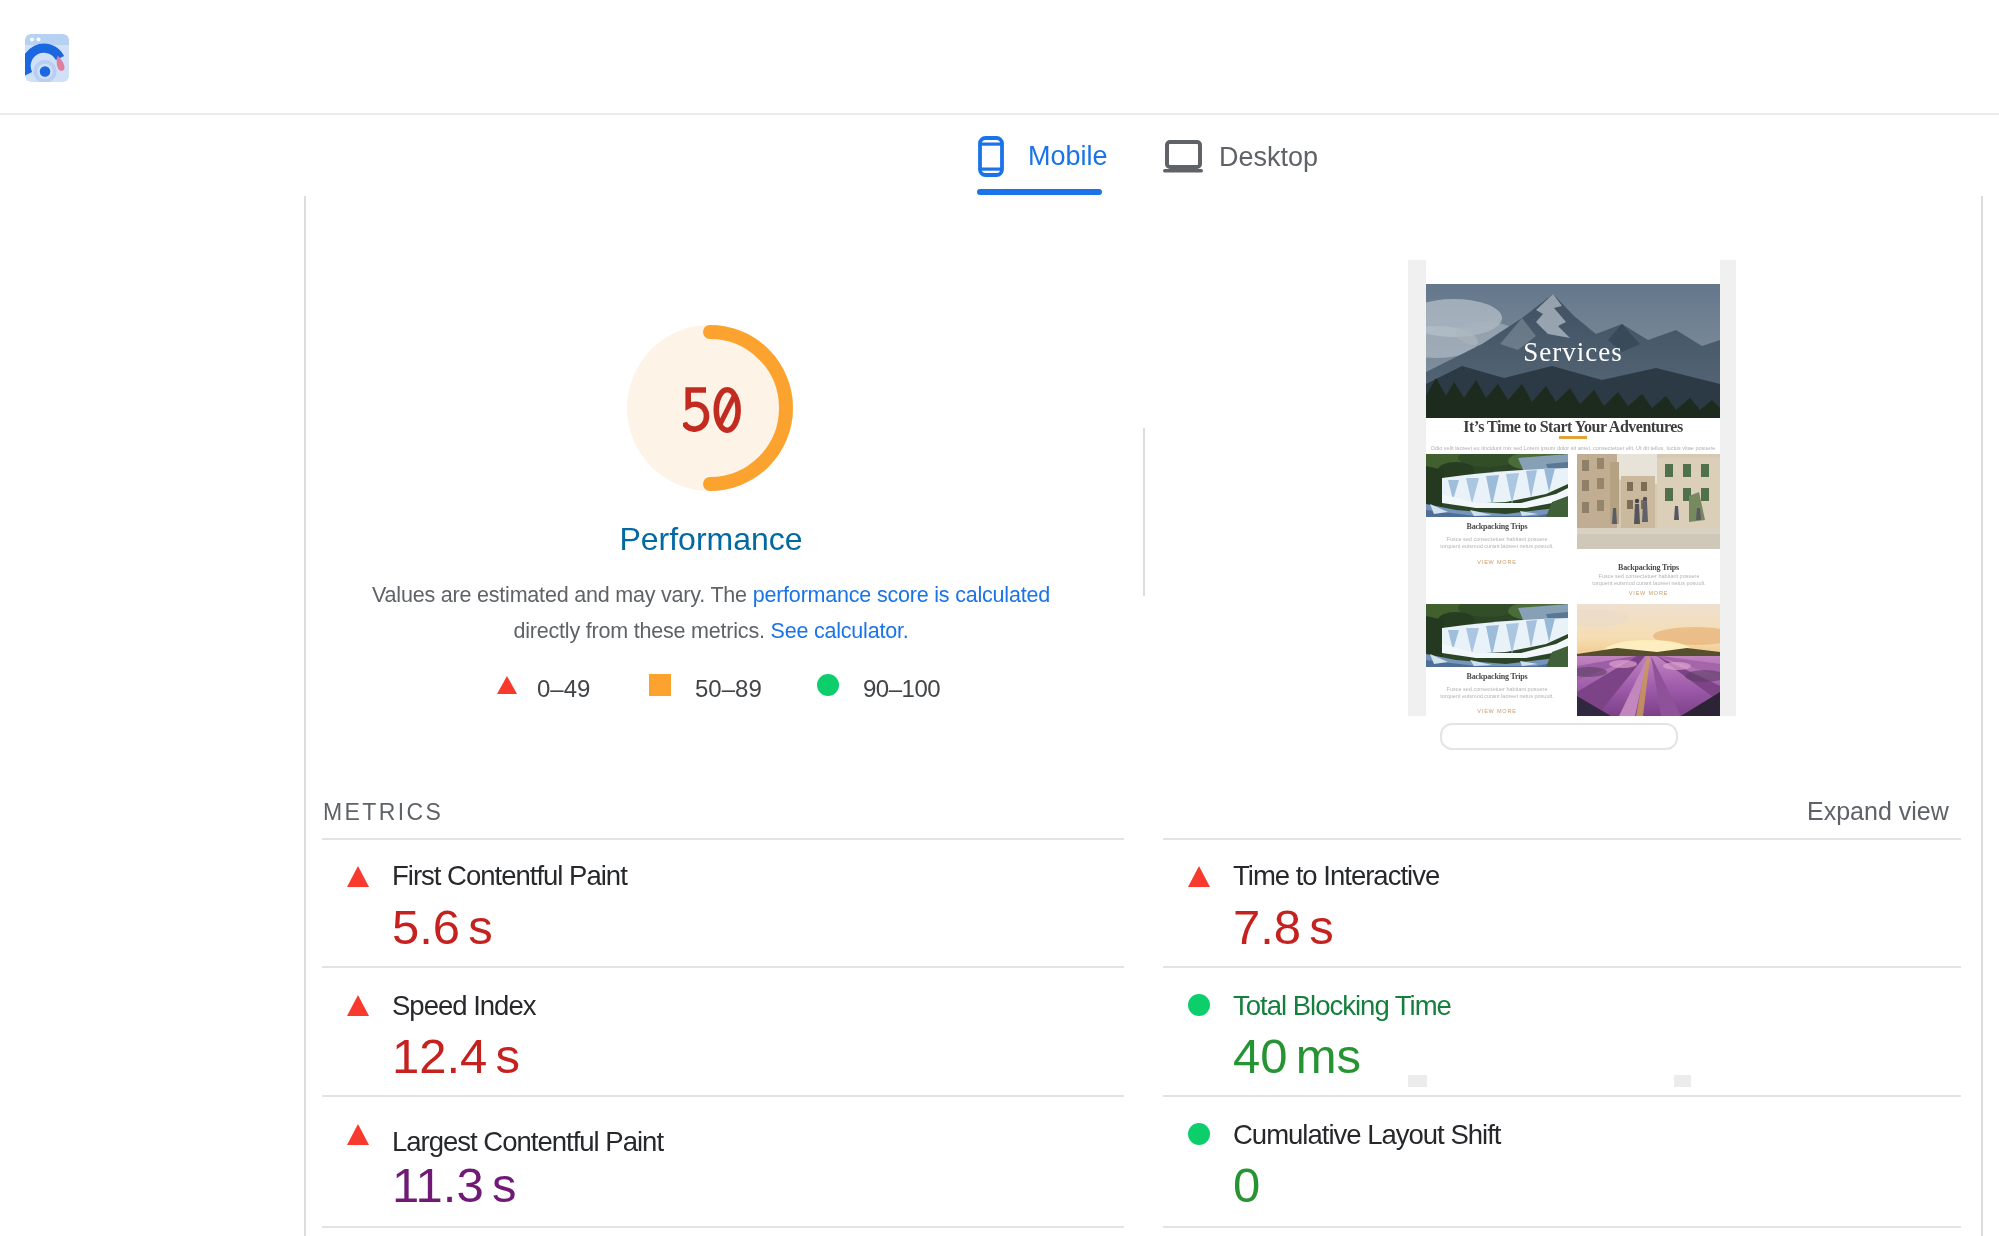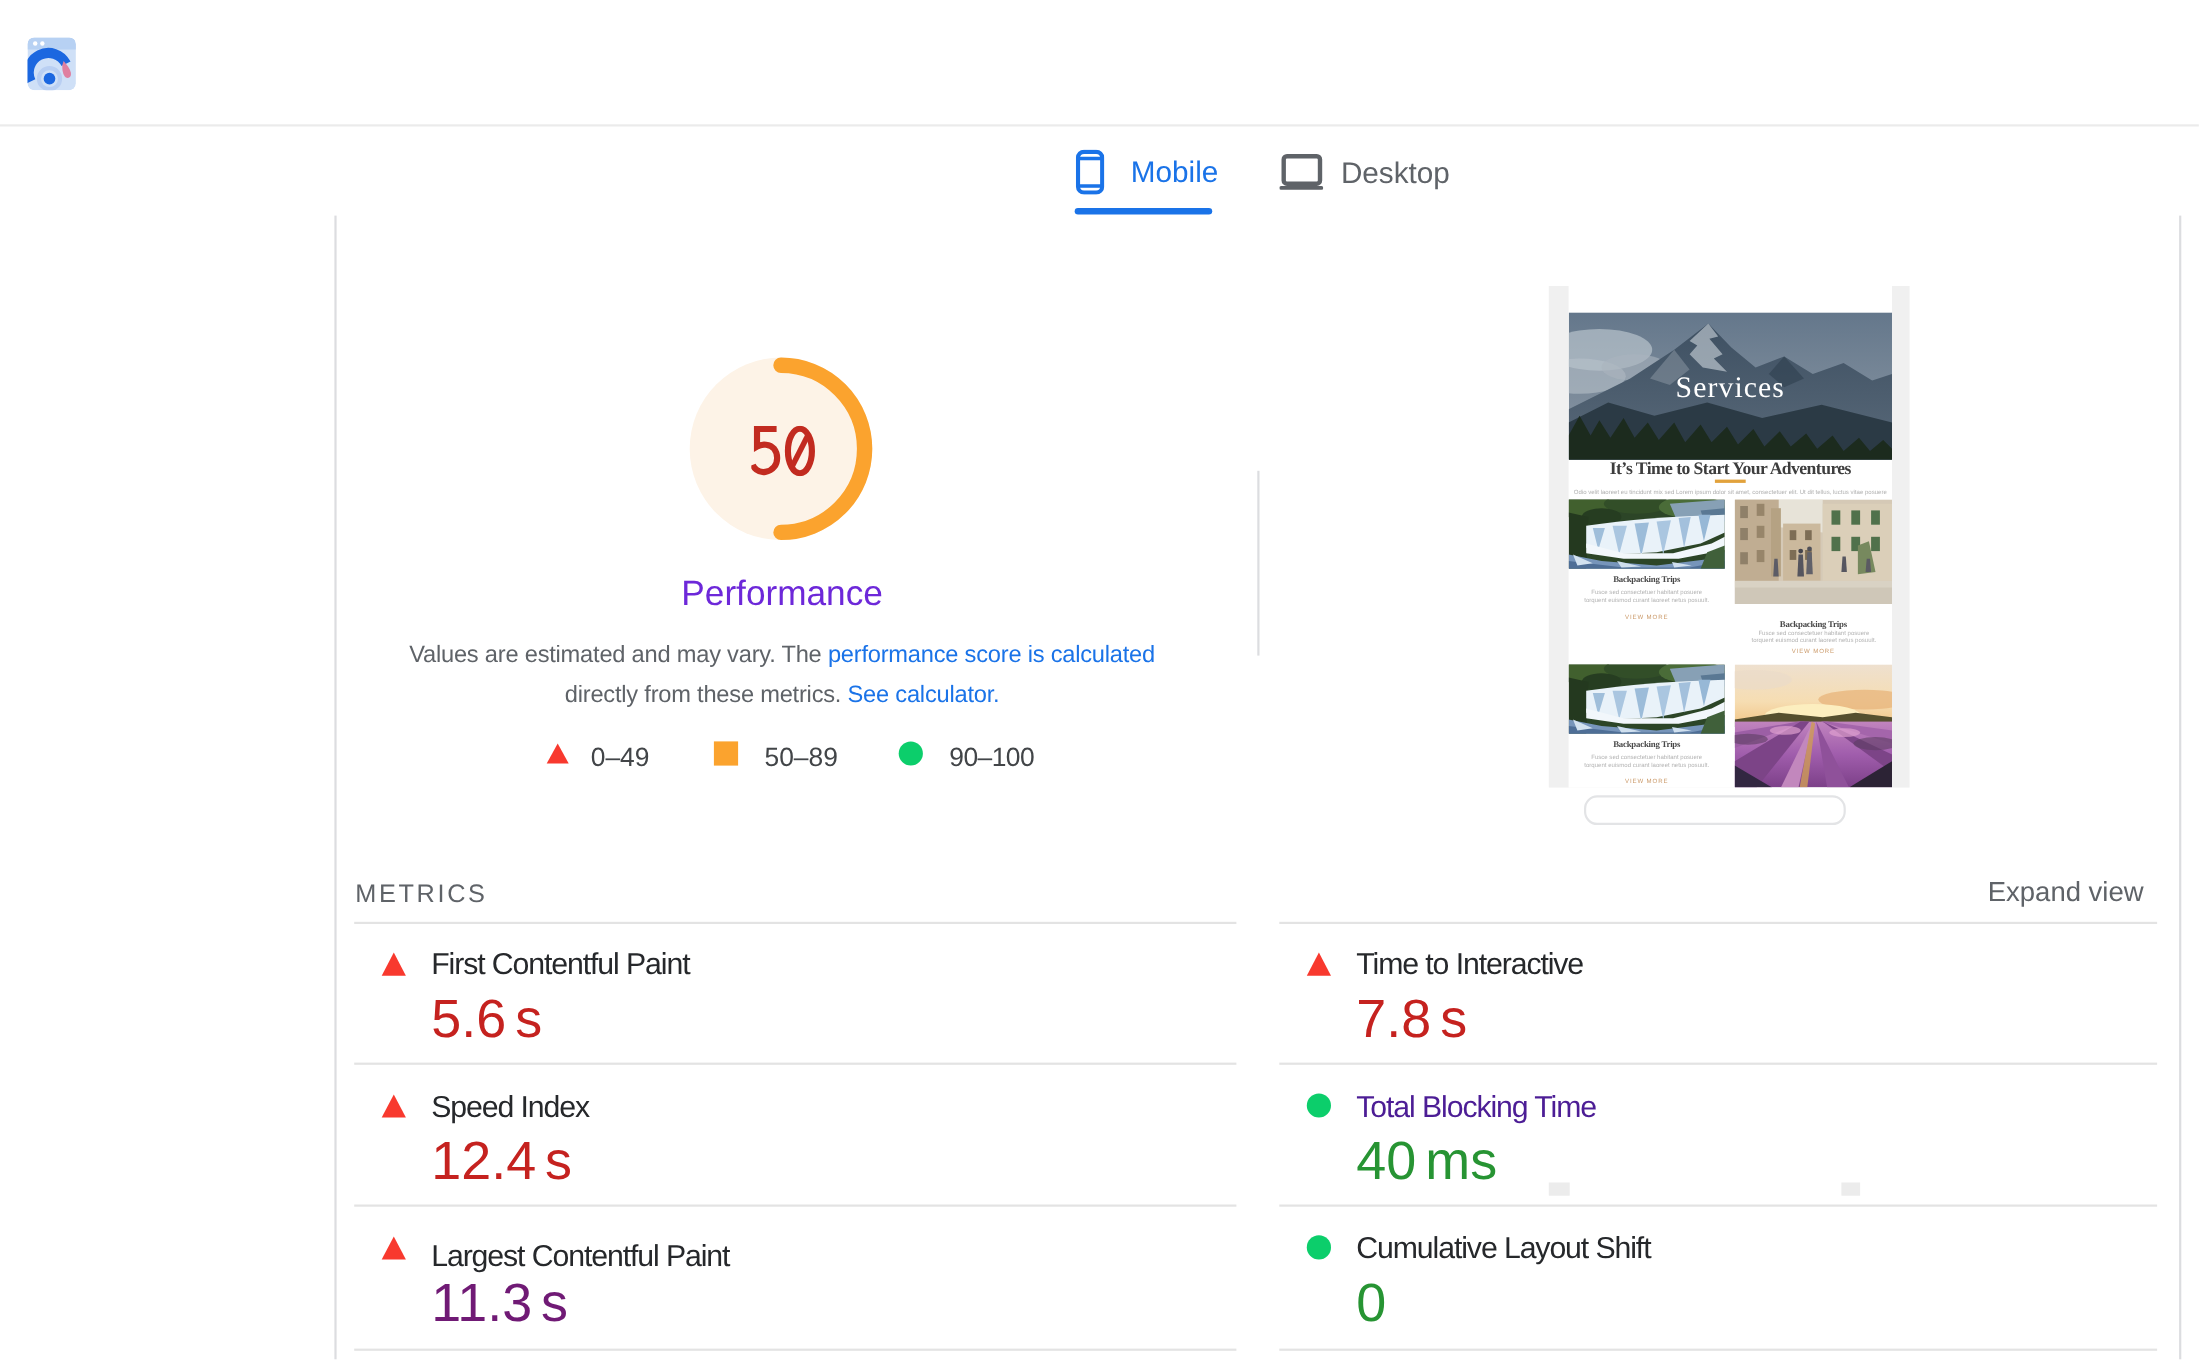--- a/index.html
+++ b/index.html
@@ -51,21 +51,21 @@
     <path d="M 88 12 A 76 76 0 0 1 88 164" fill="none" stroke="#fba32e" stroke-width="14" stroke-linecap="round"></path>
   </svg>
   <svg class="abs" style="left:683px;top:387px;" width="58" height="46" viewBox="0 0 58 46">
     <g fill="none" stroke="#c22b20" stroke-width="5.6">
       <path d="M23 3 L5.2 3 L5.2 19 C10 16.2 17 16.6 20.8 21 C24.4 25.5 24.4 33 20.8 37.5 C16.8 42.5 9 43.6 4.6 40 C3 38.7 1.9 37.3 1.3 35.6"></path>
       <ellipse cx="44.2" cy="23" rx="10.9" ry="20.2"></ellipse>
       <path d="M36.4 38.5 L52.3 7" stroke-width="5"></path>
     </g>
   </svg>
 
-  <div class="abs" style="left:461px;top:521px;width:500px;text-align:center;font-size:32px;color:#6d28d9;">Performance</div>
+  <div class="abs" style="left:461px;top:521px;width:500px;text-align:center;font-size:32px;color:#0369a1;">Performance</div>
   <div class="abs" style="left:340px;top:577px;width:742px;text-align:center;font-size:21.5px;letter-spacing:-0.2px;line-height:36px;color:#5f6368;white-space:nowrap;">Values are estimated and may vary. The <span style="color:#1a73e8;">performance score is calculated</span><br>directly from these metrics. <span style="color:#1a73e8;">See calculator.</span></div>
 
   <div class="abs" style="left:497px;top:676px;width:0;height:0;border-left:10px solid transparent;border-right:10px solid transparent;border-bottom:18px solid #f8392e;"></div>
   <div class="abs" style="left:537px;top:675px;font-size:24px;color:#424548;">0–49</div>
   <div class="abs" style="left:649px;top:674px;width:22px;height:22px;background:#fba32e;"></div>
   <div class="abs" style="left:695px;top:675px;font-size:24px;color:#424548;">50–89</div>
   <div class="abs" style="left:817px;top:674px;width:22px;height:22px;border-radius:50%;background:#0cce6b;"></div>
   <div class="abs" style="left:863px;top:675px;font-size:24px;letter-spacing:-0.5px;color:#424548;">90–100</div>
 
   <div class="abs" style="left:1143px;top:428px;width:2px;height:168px;background:#dcdde0;"></div>
@@ -250,21 +250,21 @@
 
   <div class="abs" style="left:1188px;top:866px;width:0;height:0;border-left:11px solid transparent;border-right:11px solid transparent;border-bottom:21px solid #f8392e;"></div>
   <div class="abs" style="left:1233px;top:860px;font-size:27.5px;letter-spacing:-1px;color:#26282b;">Time to Interactive</div>
   <div class="abs" style="left:1233px;top:899px;font-size:49px;color:#c5221f;">7.8  s</div>
 
   <div class="abs" style="left:347px;top:995px;width:0;height:0;border-left:11px solid transparent;border-right:11px solid transparent;border-bottom:21px solid #f8392e;"></div>
   <div class="abs" style="left:392px;top:990px;font-size:27.5px;letter-spacing:-1px;color:#26282b;">Speed Index</div>
   <div class="abs" style="left:392px;top:1028px;font-size:49px;color:#c5221f;">12.4  s</div>
 
   <div class="abs" style="left:1188px;top:994px;width:22px;height:22px;border-radius:50%;background:#0cce6b;"></div>
-  <div class="abs" style="left:1233px;top:990px;font-size:27.5px;letter-spacing:-1px;color:#4c1d95;">Total Blocking Time</div>
+  <div class="abs" style="left:1233px;top:990px;font-size:27.5px;letter-spacing:-1px;color:#15803d;">Total Blocking Time</div>
   <div class="abs" style="left:1233px;top:1028px;font-size:49px;color:#279433;text-align:center;">40  ms</div>
 
   <div class="abs" style="left:347px;top:1124px;width:0;height:0;border-left:11px solid transparent;border-right:11px solid transparent;border-bottom:21px solid #f8392e;"></div>
   <div class="abs" style="left:392px;top:1126px;font-size:27.5px;letter-spacing:-1px;color:#26282b;">Largest Contentful Paint</div>
   <div class="abs" style="left:392px;top:1157px;font-size:49px;color:#701a75;">11.3  s</div>
 
   <div class="abs" style="left:1188px;top:1123px;width:22px;height:22px;border-radius:50%;background:#0cce6b;"></div>
   <div class="abs" style="left:1233px;top:1119px;font-size:27.5px;letter-spacing:-1px;color:#26282b;text-align:right;">Cumulative Layout Shift</div>
   <div class="abs" style="left:1233px;top:1157px;font-size:49px;color:#279433;">0</div>
 

